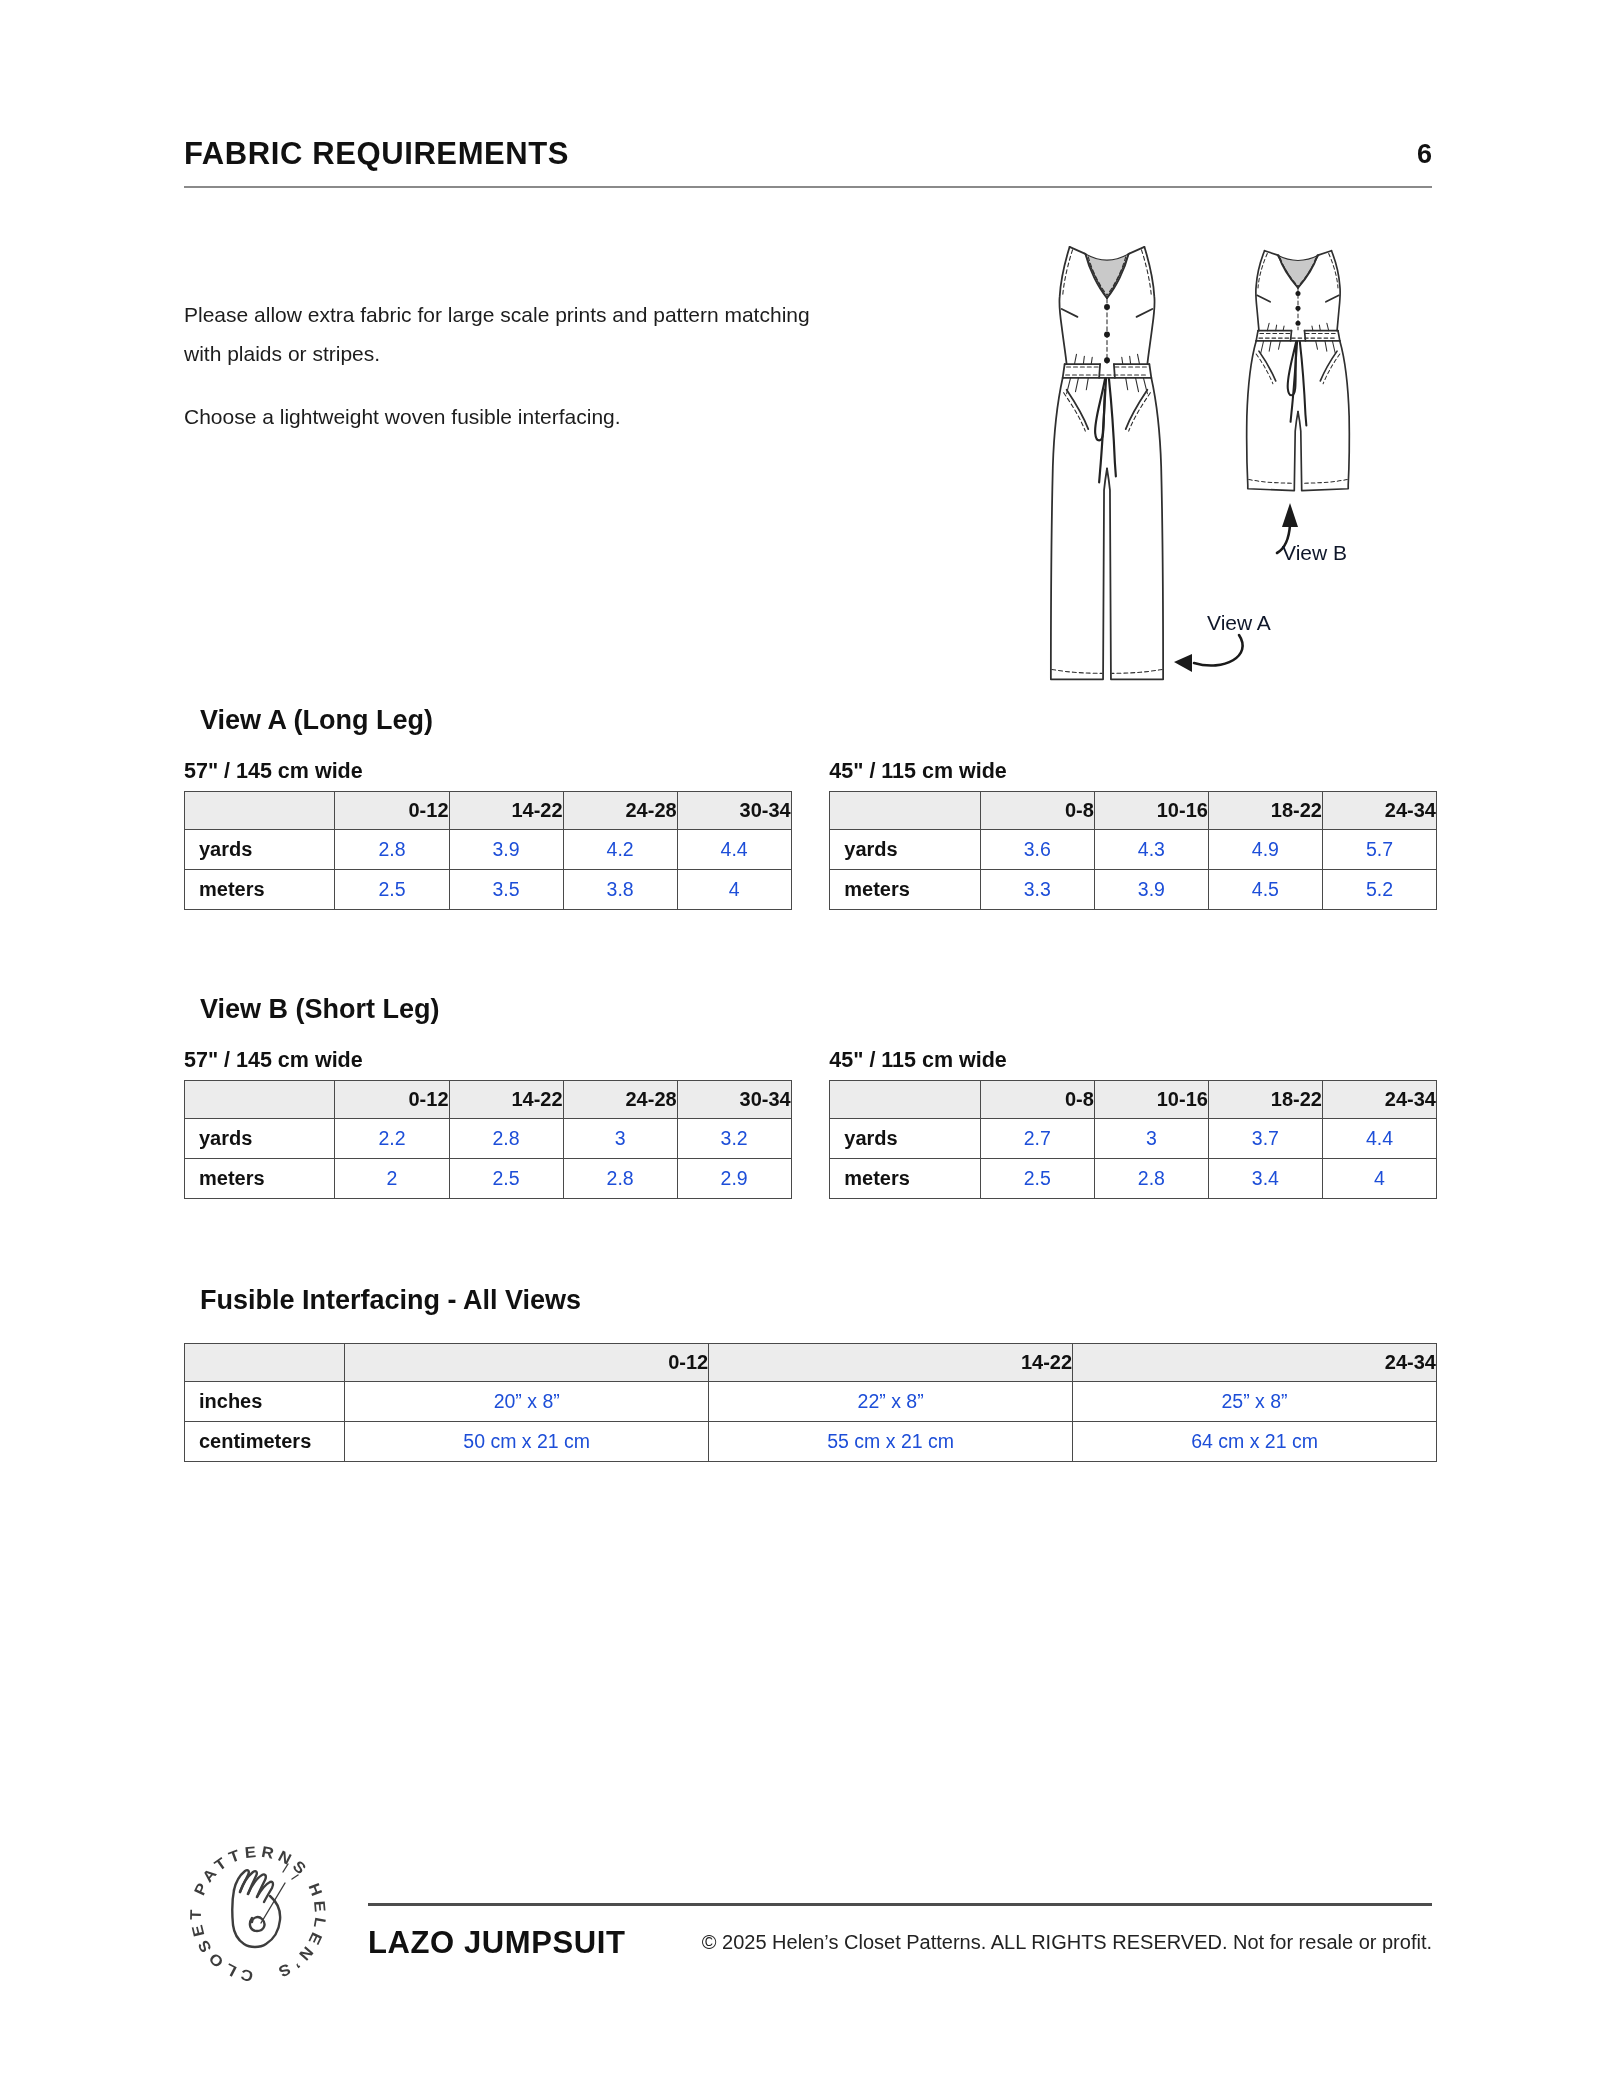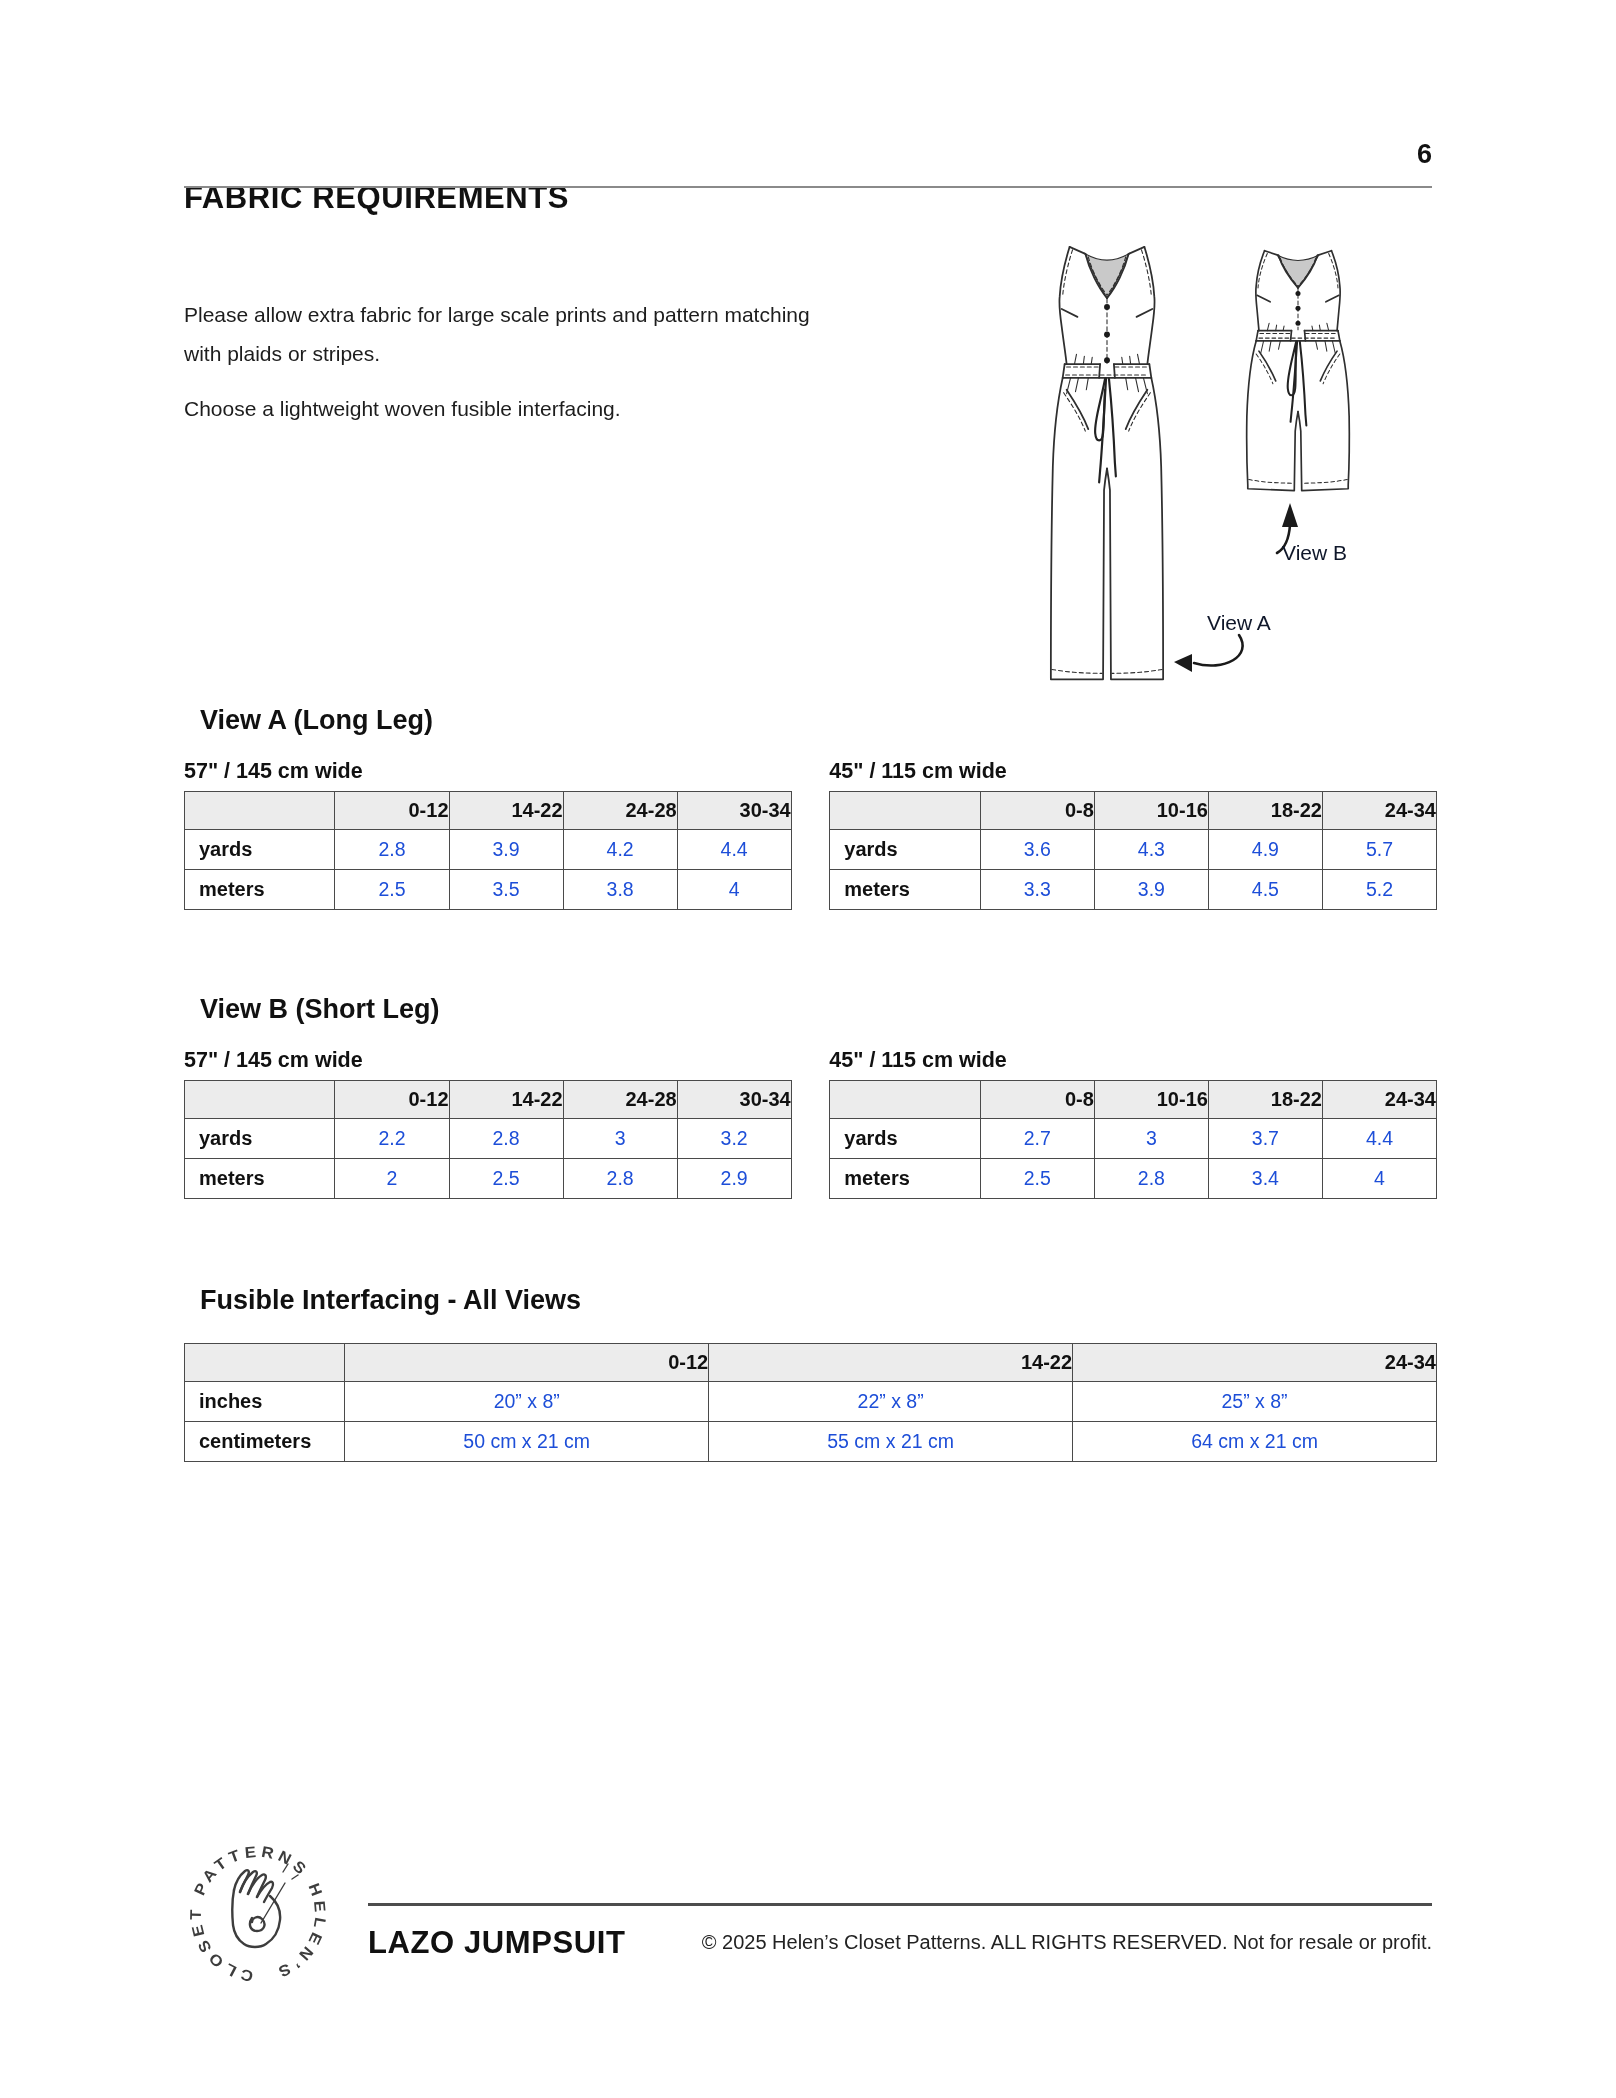--- a/index.html
+++ b/index.html
@@ -2,28 +2,28 @@
 <html><head>
 <meta charset="utf-8">
 <style>
   * { margin:0; padding:0; box-sizing:border-box; }
   html,body { background:#ffffff; }
   body { font-family:"Liberation Sans", sans-serif; color:#1d1d1d; }
   .page { position:relative; width:1616px; height:2098px; background:#ffffff; overflow:hidden; }
 
   
   .doc-header { position:absolute; left:184px; top:136px; width:1248px; display:flex; justify-content:space-between; align-items:flex-start; }
-  .doc-title { font-size:31px; font-weight:700; letter-spacing:0.6px; color:#111; line-height:36px;margin-top:44px; }
+  .doc-title { font-size:31px; font-weight:700; letter-spacing:0.6px; color:#111; line-height:36px; }
   .page-number { font-size:27px; font-weight:700; color:#111; line-height:36px; }
   .header-rule { position:absolute; left:184px; top:186px; width:1248px; height:2px; background:#8a8a8a; }
 
   
   .intro { position:absolute; left:184px; top:295px; width:812px; font-size:21px; color:#1d1d1d; }
   .intro .line { display:block; line-height:39px; }
-  .intro p + p { margin-top:16px; }
+  .intro p + p { margin-top:24px; }
 
   
   .section { position:absolute; left:184px; width:1253px; }
   .section-heading { font-size:27px; font-weight:700; color:#111; line-height:32px; margin:0 0 22px 16px; }
   .tables-row { display:flex; justify-content:space-between; }
   .tcol { width:48.5%; }
   .width-label { font-size:21.5px; font-weight:700; color:#111; line-height:26px; margin:0 0 7px 0; }
 
   table.size-table { border-collapse:collapse; width:100%; table-layout:fixed; }
   table.size-table th, table.size-table td { border:1.6px solid #4a4a4a; }

